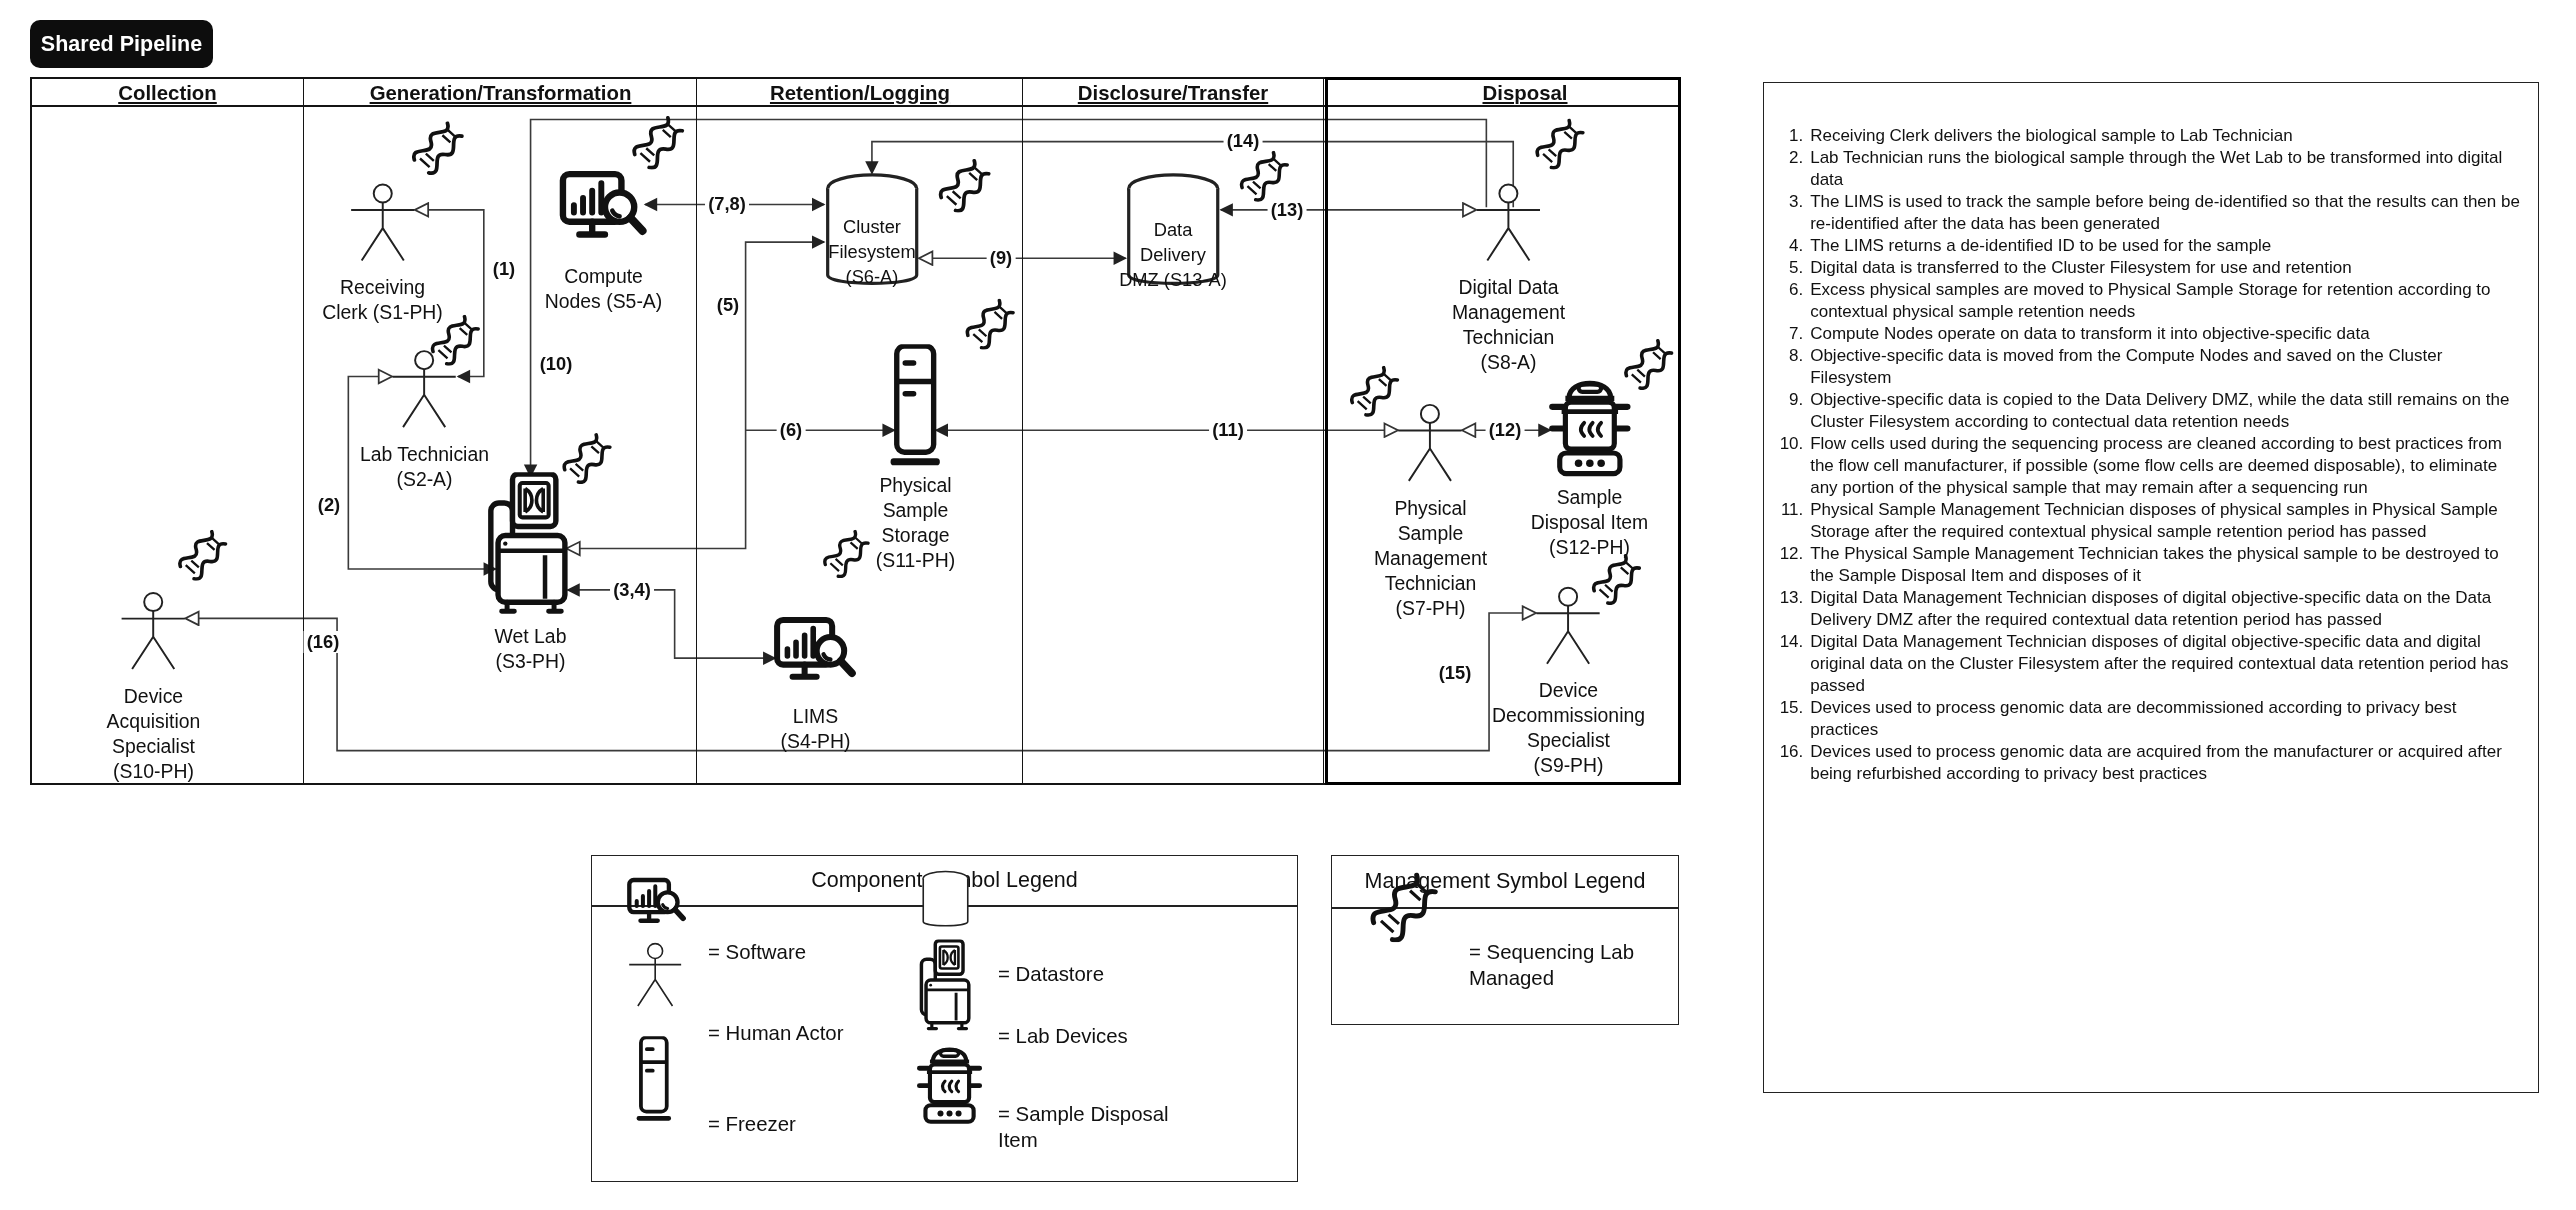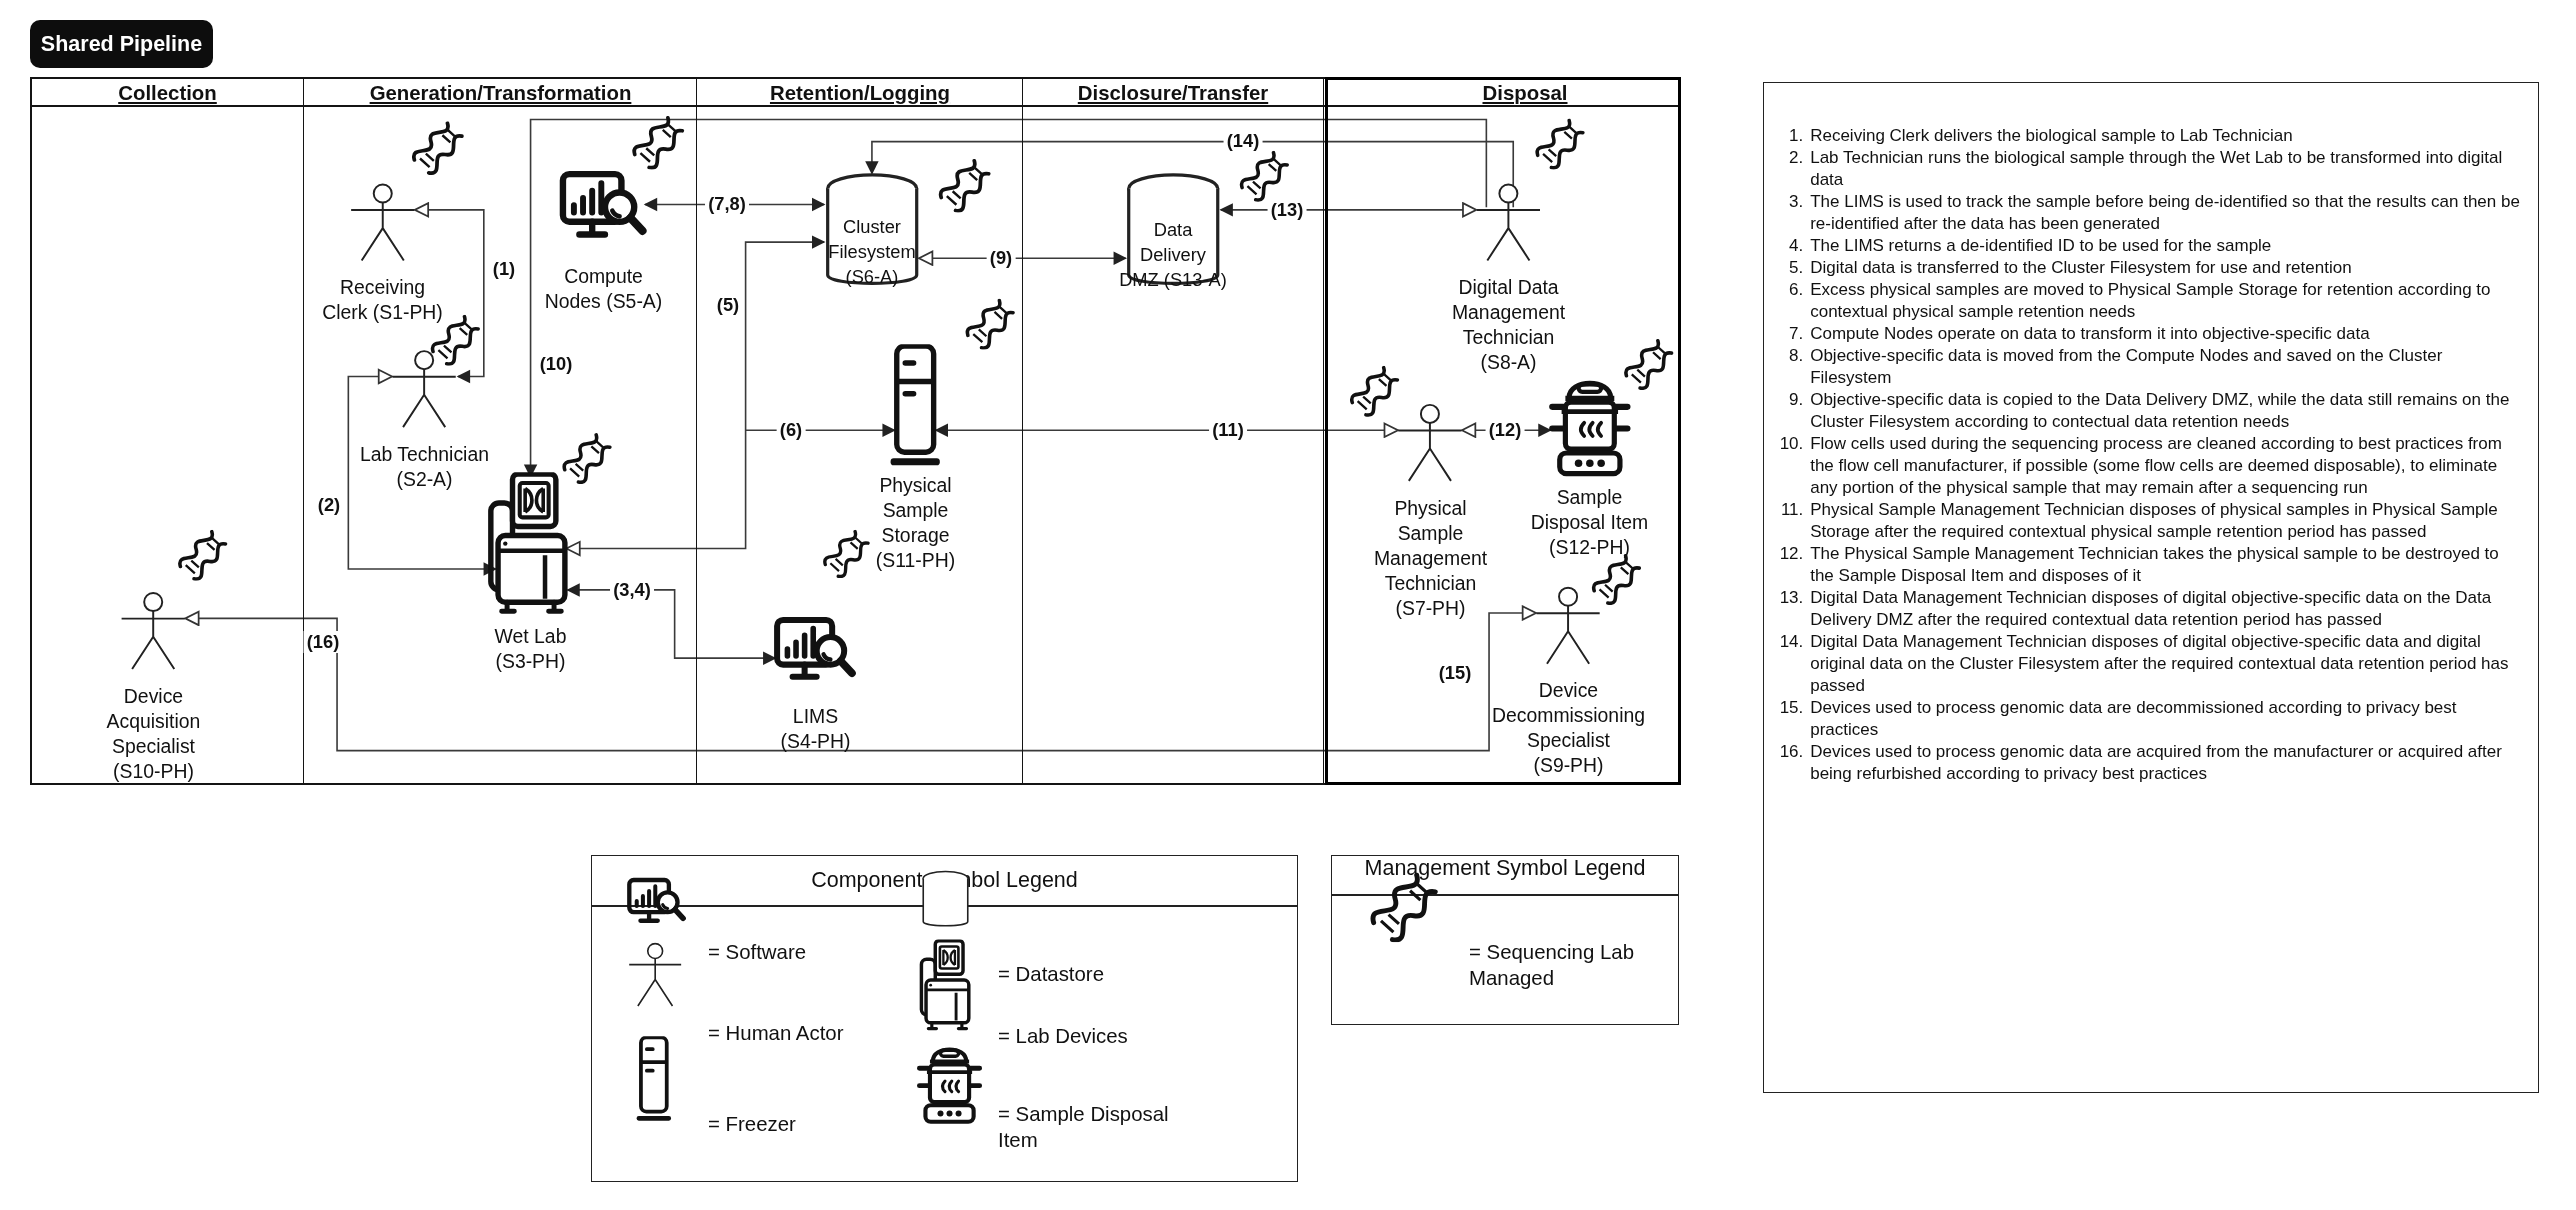--- a/index.html
+++ b/index.html
@@ -271,21 +271,21 @@
     </svg>
     <div class="abs leglabel" style="left:116px;top:83px;">= Software</div>
     <div class="abs leglabel" style="left:406px;top:81px;margin-top:24px;">= Datastore</div>
     <div class="abs leglabel" style="left:116px;top:164px;">= Human Actor</div>
     <div class="abs leglabel" style="left:406px;top:167px;">= Lab Devices</div>
     <div class="abs leglabel" style="left:116px;top:255px;">= Freezer</div>
     <div class="abs leglabel" style="left:406px;top:245px;width:215px;">= Sample Disposal Item</div>
   </div>
 
   <div class="abs legendbox" style="left:1331px;top:855px;width:348px;height:170px;">
-    <div class="legendtitle" style="">Management Symbol Legend</div>
+    <div class="legendtitle" style="margin-top:13px;">Management Symbol Legend</div>
     <div class="legendrule" style="margin-top:13px;"></div>
     <svg width="348" height="108" viewBox="0 0 648 200">
       <use href="#sym-dna" x="70" y="30" width="130" height="130"></use>
     </svg>
     <div class="abs leglabel" style="left:137px;top:83px;width:177px;">= Sequencing Lab Managed</div>
   </div>
 
   <div class="abs keybox">
     <ol>
       <li>Receiving Clerk delivers the biological sample to Lab Technician</li>

